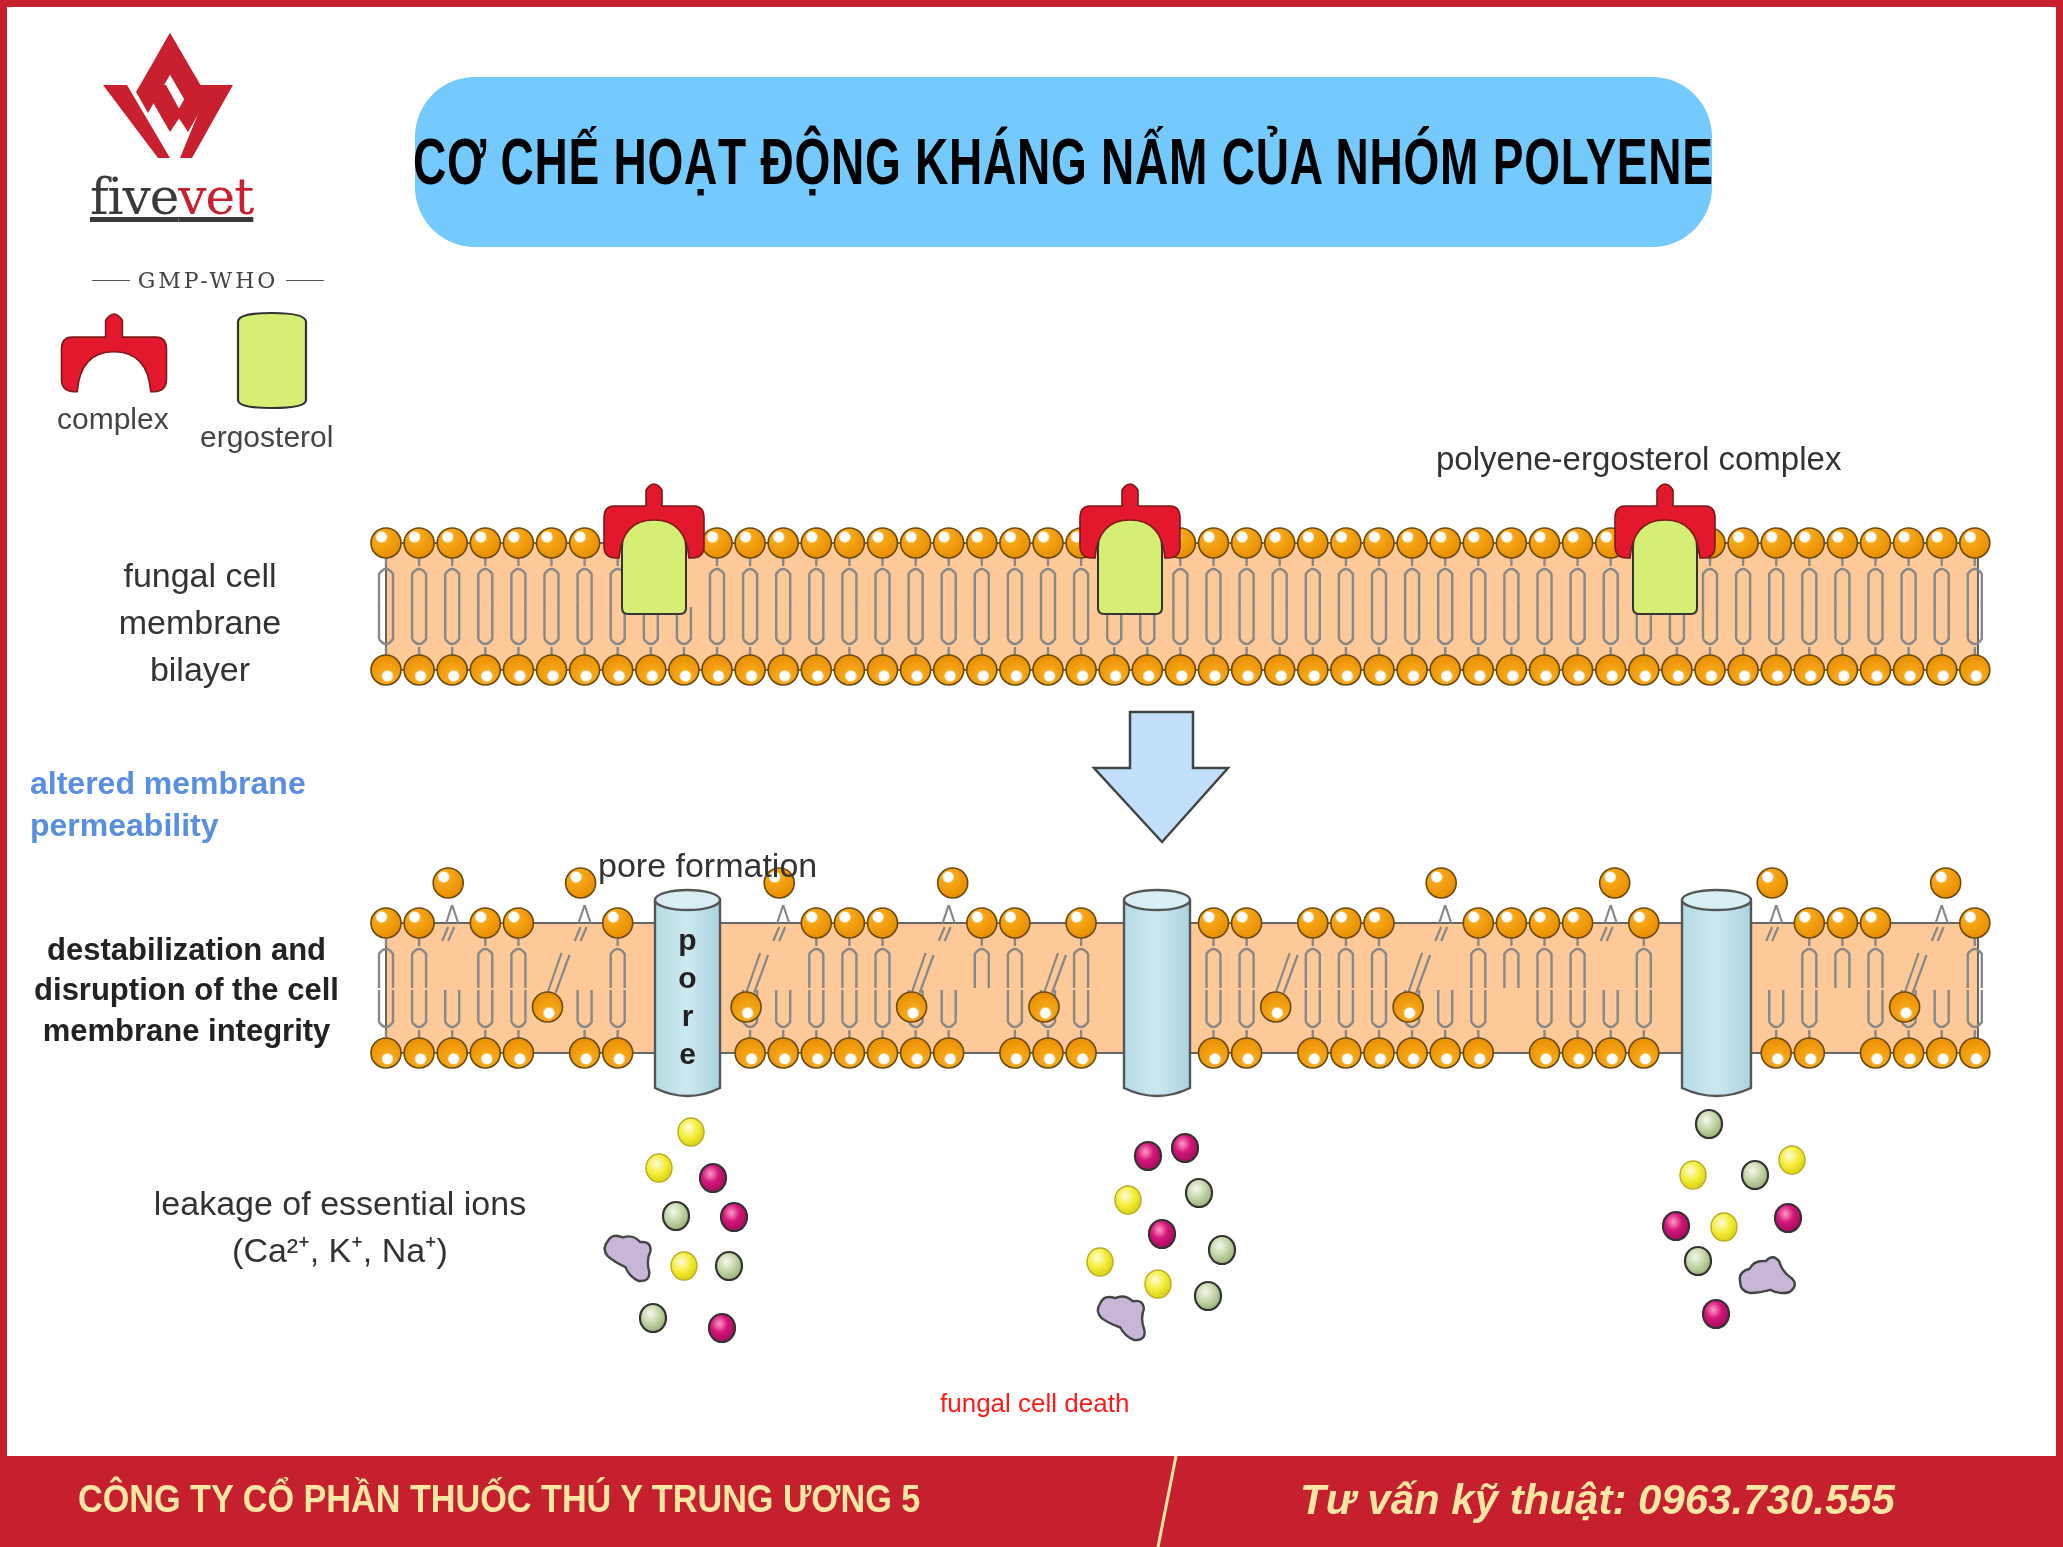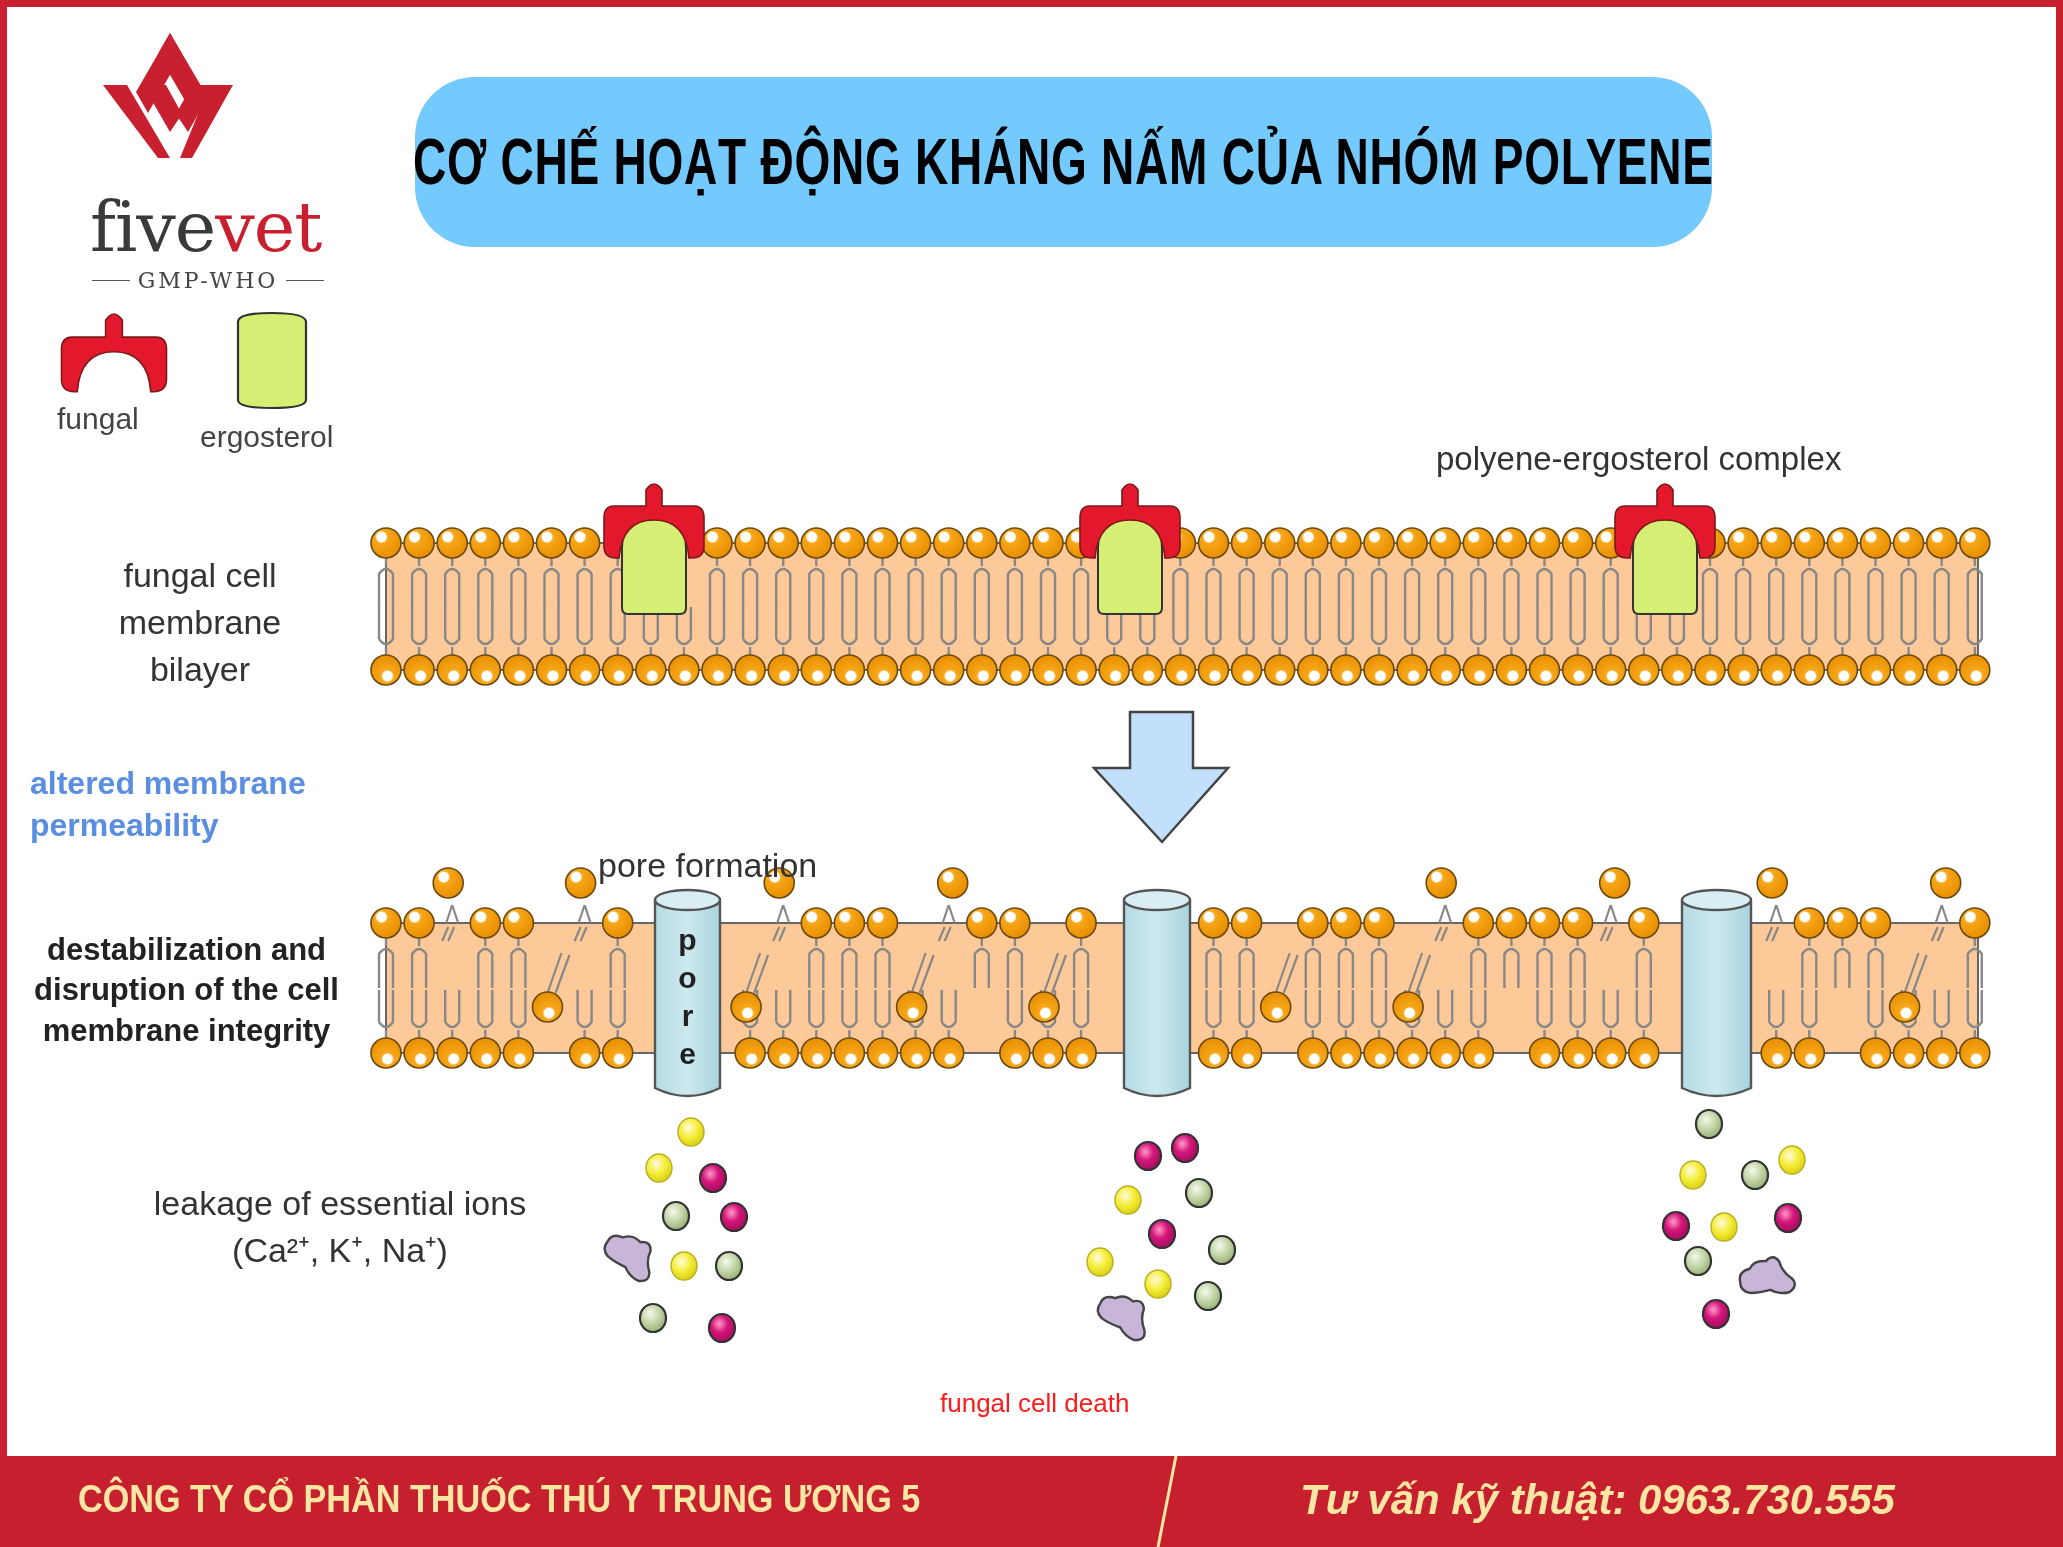--- a/index.html
+++ b/index.html
@@ -1,21 +1,21 @@
 <!DOCTYPE html>
 <html><head>
 <meta charset="utf-8">
 <style>
   html,body{margin:0;padding:0;background:#fff;}
   #page{position:relative;width:2063px;height:1547px;background:#fff;overflow:hidden;font-family:"Liberation Sans",sans-serif;}
   .frame-top{position:absolute;left:0;top:0;width:2063px;height:7px;background:#c8202f;}
   .frame-left{position:absolute;left:0;top:0;width:7px;height:1460px;background:#c8202f;}
   .frame-right{position:absolute;right:0;top:0;width:7px;height:1460px;background:#c8202f;}
   .logo{position:absolute;left:40px;top:28px;width:260px;height:240px;}
-  .logo-word{position:absolute;left:50px;top:164px;font-family:"DejaVu Serif",serif;font-size:70px;line-height:1;letter-spacing:-1px;color:#3a3a3a;}
+  .logo-word{position:absolute;left:50px;top:144px;font-family:"DejaVu Serif",serif;font-size:50px;line-height:1;letter-spacing:-1px;color:#3a3a3a;text-decoration:underline;}
   .logo-word .red{color:#c8202f;}
   .logo-sub{position:absolute;left:52px;top:240px;width:232px;display:flex;align-items:center;gap:8px;font-family:"DejaVu Serif",serif;font-size:22px;color:#444;letter-spacing:3px;}
   .logo-sub .ln{flex:1;height:1px;background:#555;}
   .title-pill{position:absolute;left:415px;top:77px;width:1297px;height:170px;background:#74c9fd;border-radius:60px;display:flex;align-items:center;justify-content:center;}
   .title-text{font-family:"Liberation Sans",sans-serif;font-weight:bold;font-size:64px;color:#000;transform:scaleX(0.72);white-space:nowrap;letter-spacing:1px;}
   .label{position:absolute;color:#333;font-size:34px;line-height:1.38;text-align:center;white-space:nowrap;}
   .legend-label{position:absolute;color:#444;font-size:30px;white-space:nowrap;}
   .blue-label{position:absolute;color:#5a8ee0;font-weight:bold;font-size:32px;line-height:1.3;text-align:left;white-space:nowrap;}
   .bold-label{position:absolute;color:#222;font-weight:bold;font-size:31px;line-height:1.3;text-align:center;white-space:nowrap;}
   .red-label{position:absolute;color:#ff1a1a;font-weight:normal;font-size:26px;white-space:nowrap;}
@@ -516,21 +516,21 @@
     L150.75,391.7 Q147.6,351.8 114,351.8 Q80.4,351.8 77.25,391.7
     L74.1,391.7 Q61.5,391.7 61.5,379.1 L61.5,349.7 Q61.5,337.1 72,337.1
     L105.6,337.1 Z" fill="#e3182d" stroke="#7a1a1a" stroke-width="1.6"></path>
         </g>
         <g>
           <path d="M238,322 Q238,313 272,313 Q306,313 306,322 L306,400 Q306,408 272,408 Q238,408 238,400 Z" fill="#d4ef74" stroke="#333" stroke-width="2.2"></path>
         </g>
       </g>
   </svg>
 
-  <div class="legend-label" style="left:57px;top:402px;">fungal</div>
+  <div class="legend-label" style="left:57px;top:402px;">complex</div>
   <div class="legend-label" style="left:200px;top:420px;">ergosterol</div>
 
   <div class="label" style="left:100px;top:552px;width:200px;">
     <div>fungal cell</div>
     <div>membrane</div>
     <div>bilayer</div>
   </div>
   <div class="label" style="left:1436px;top:436px;font-size:33px;">polyene-ergosterol complex</div>
 
   <div class="blue-label" style="left:30px;top:763px;width:315px;">

